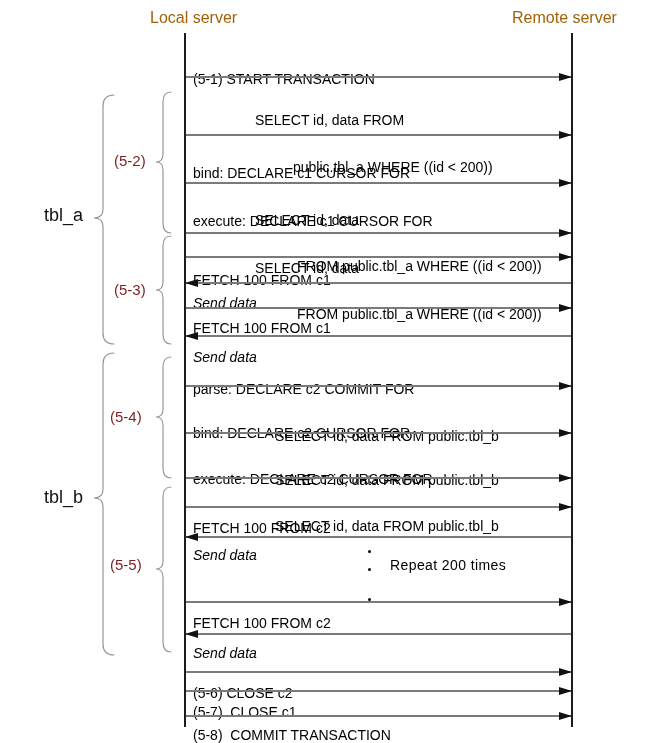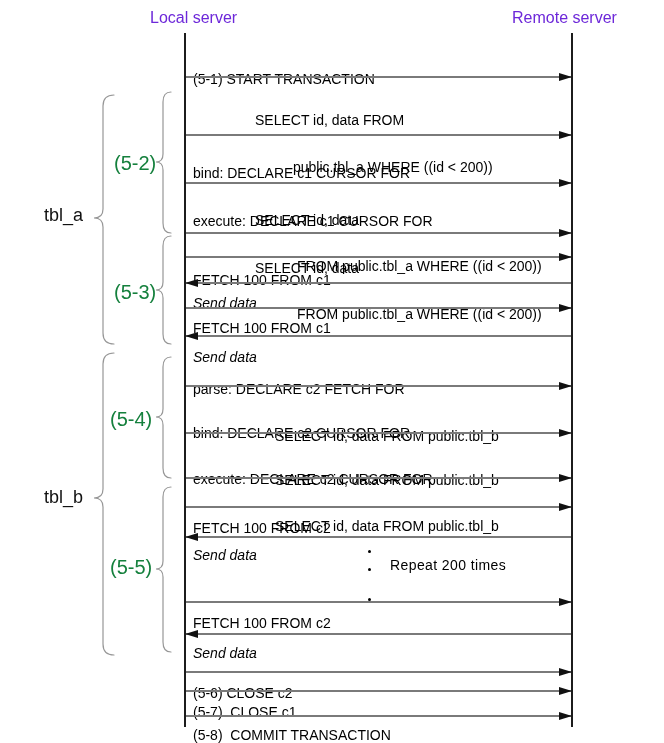--- a/index.html
+++ b/index.html
@@ -1,21 +1,21 @@
 <!DOCTYPE html>
 <html><head>
 <meta charset="utf-8">
 <style>
   html,body { margin:0; padding:0; background:#ffffff; }
   .stage {
     position:relative; width:664px; height:743px; background:#ffffff;
     font-family:"Liberation Sans","DejaVu Sans",sans-serif; color:#000;
     overflow:hidden;
   }
-  .server-label { position:absolute; top:9px; font-size:16px; color:#6d28d9; white-space:pre; }
+  .server-label { position:absolute; top:9px; font-size:16px; color:#a16207; white-space:pre; }
   .server-label.local  { left:150px; }
   .server-label.remote { left:512px; }
   .lifeline { position:absolute; top:33px; height:694px; width:2px; background:#1c1c1c; }
   .lifeline.local  { left:184px; }
   .lifeline.remote { left:571px; }
 
   .msg { position:absolute; left:193px; font-size:14px; line-height:15.5px; white-space:pre; color:#000; }
   .msg .line { white-space:pre; }
   .msg.italic { font-style:italic; }
 
@@ -25,21 +25,21 @@
     border-left:13px solid #111; border-top:4.5px solid transparent; border-bottom:4.5px solid transparent;
   }
   .arrow.left::before {
     content:""; position:absolute; left:-1px; top:-3.5px;
     border-right:13px solid #111; border-top:4.5px solid transparent; border-bottom:4.5px solid transparent;
   }
 
   .group-label { position:absolute; font-size:18px; color:#111; }
   .group-label.tbl-a { left:44px; top:205px; }
   .group-label.tbl-b { left:44px; top:487px; }
-  .step-label { position:absolute; font-size:20px; color:#15803d; }
+  .step-label { position:absolute; font-size:15px; color:#7f1d1d; }
   .step-label.s52 { left:114px; top:152px; }
   .step-label.s53 { left:114px; top:281px; }
   .step-label.s54 { left:110px; top:408px; }
   .step-label.s55 { left:110px; top:556px; }
 
   .braces { position:absolute; left:0; top:0; }
   .braces path { fill:none; stroke:#979797; stroke-width:1.2; stroke-linecap:round; }
 
   .dot { position:absolute; left:368px; width:3px; height:3px; background:#000; border-radius:50%; }
   .repeat-note { position:absolute; left:390px; top:557px; font-size:14px; letter-spacing:0.4px; color:#000000; white-space:pre; }
@@ -110,21 +110,21 @@
     <div class="line">FETCH 100 FROM c1</div>
   </div>
   <div class="arrow right" style="top:307px"></div>
 
   <div class="msg italic" style="top:319px">
     <div class="line">Send data</div>
   </div>
   <div class="arrow left" style="top:335px"></div>
 
   <div class="msg" style="top:351px">
-    <div class="line">parse: DECLARE c2 FETCH FOR</div>
+    <div class="line">parse: DECLARE c2 COMMIT FOR</div>
     <div class="line" style="margin-left:82px">SELECT id, data FROM public.tbl_b</div>
   </div>
   <div class="arrow right" style="top:385px"></div>
 
   <div class="msg" style="top:395px">
     <div class="line">bind: DECLARE c2 CURSOR FOR</div>
     <div class="line" style="margin-left:82px">SELECT id, data FROM public.tbl_b</div>
   </div>
   <div class="arrow right" style="top:432px"></div>
 

